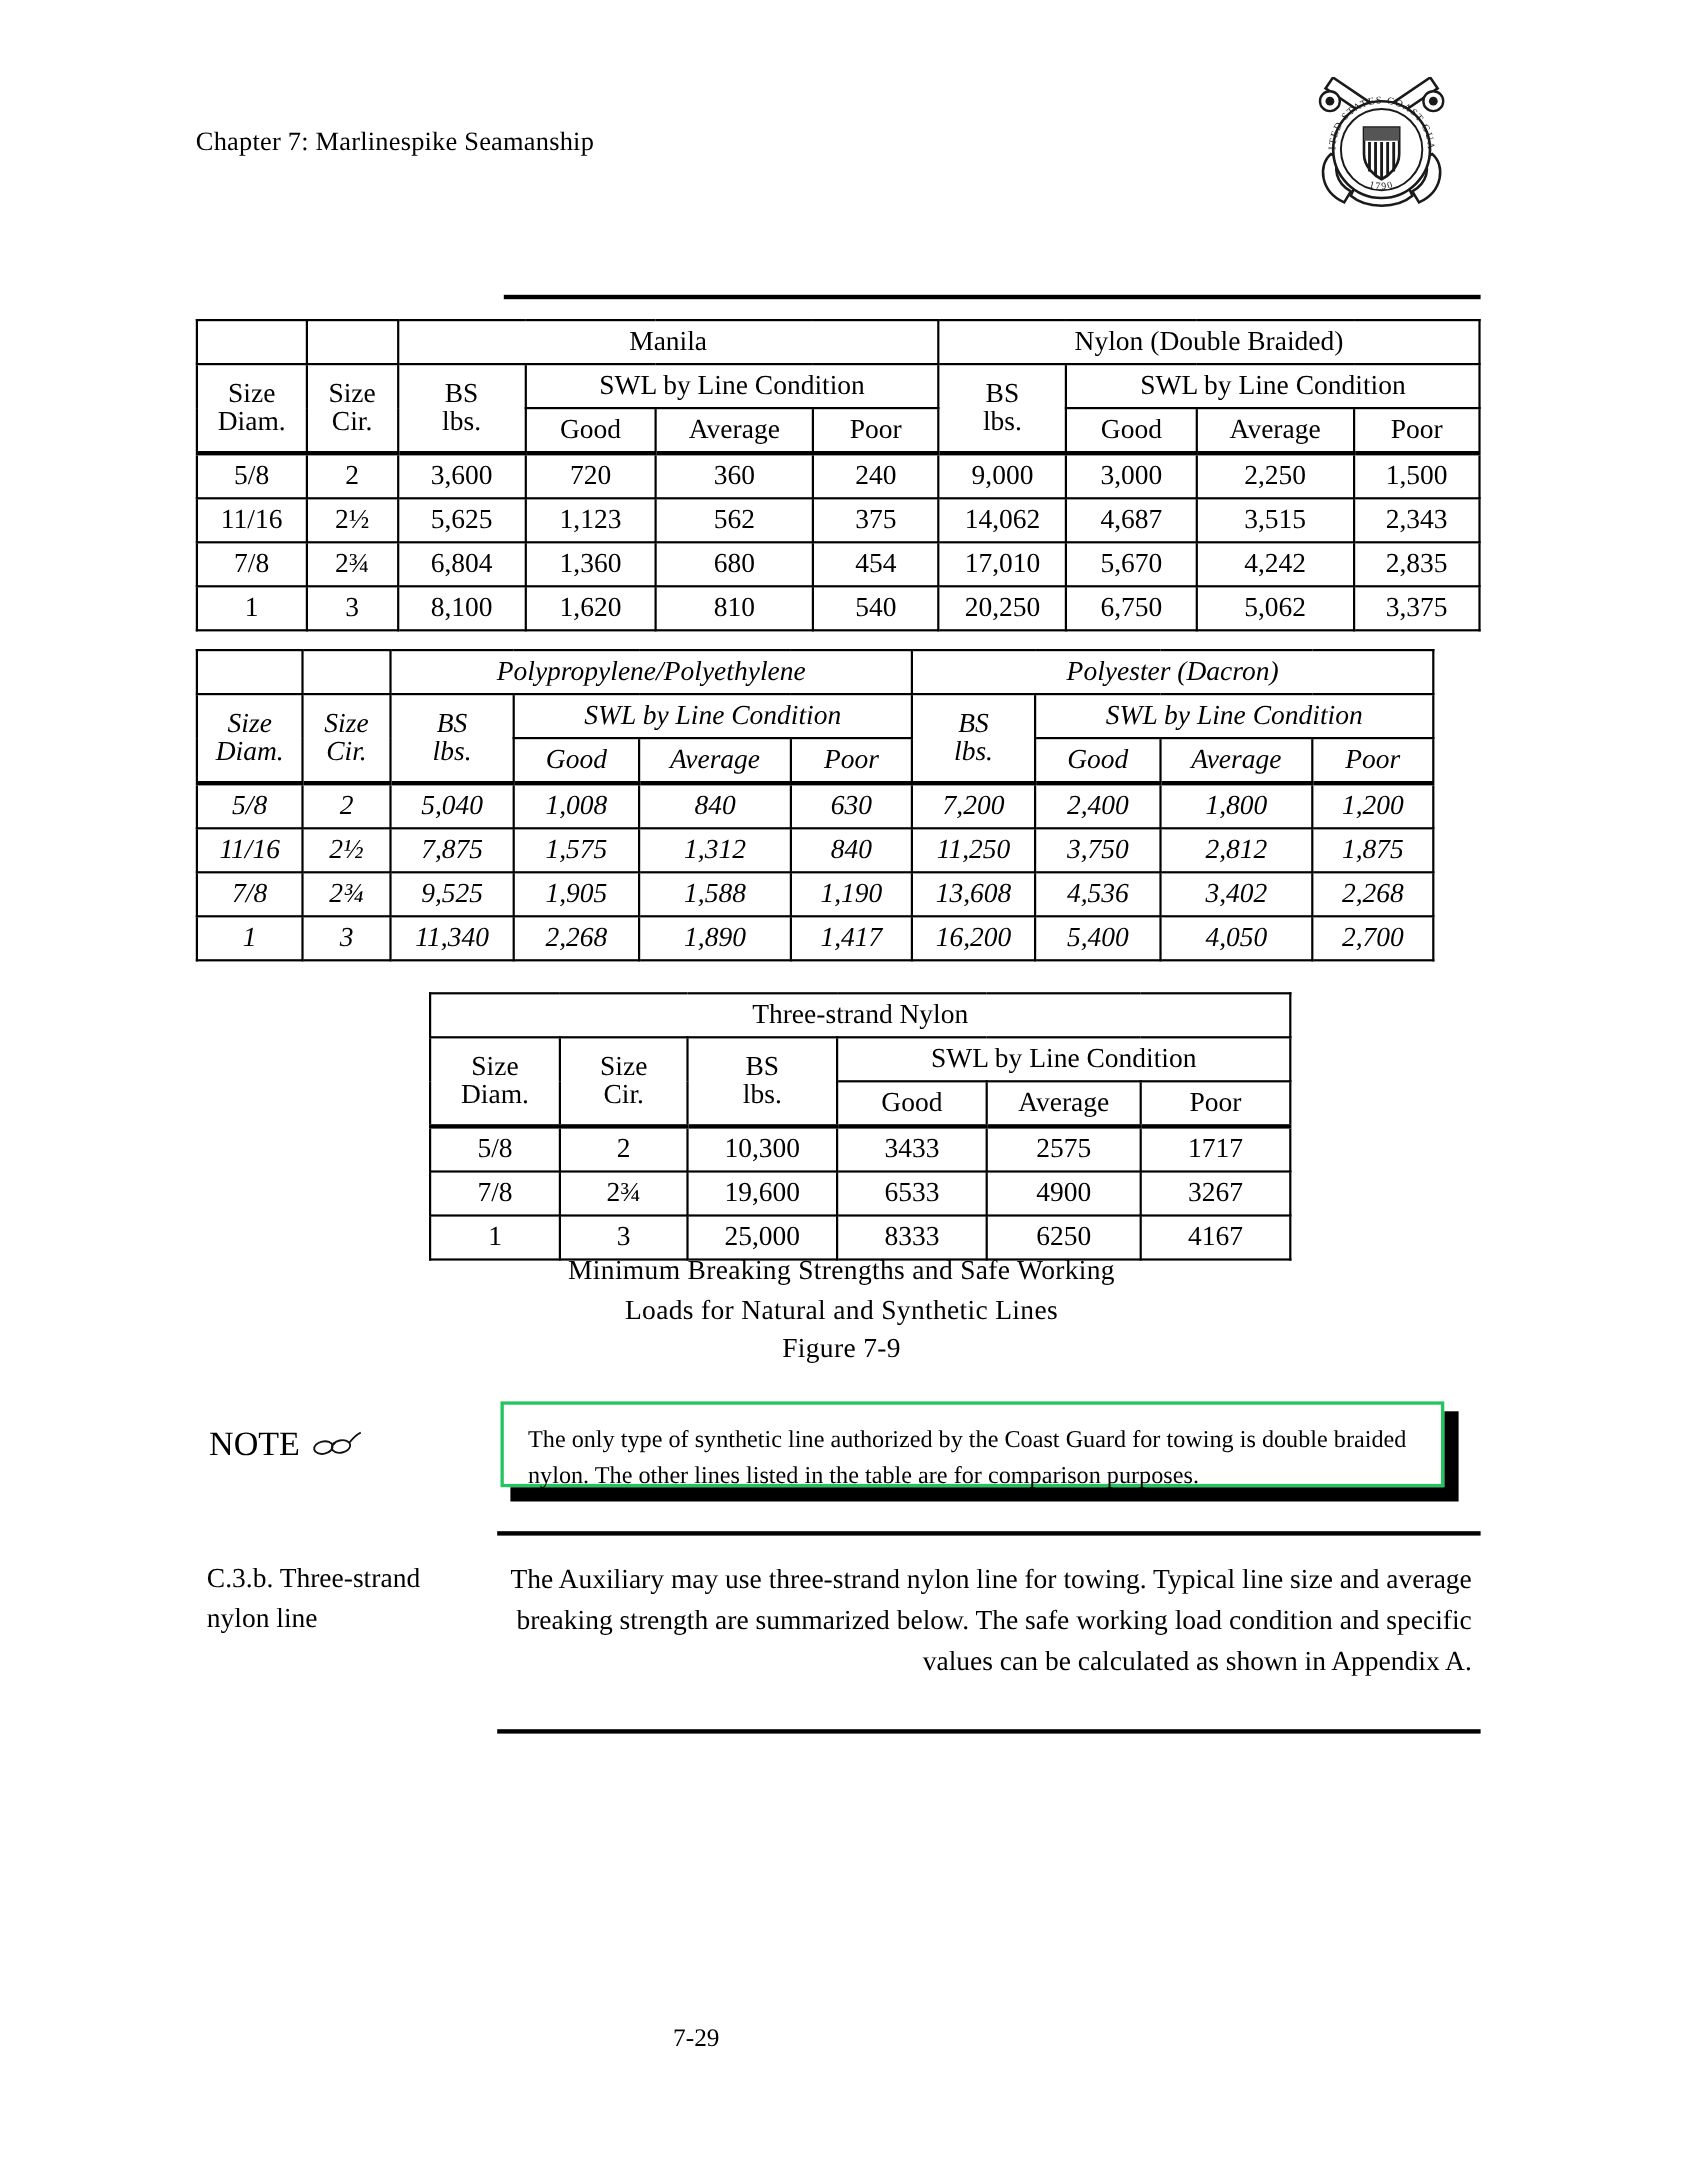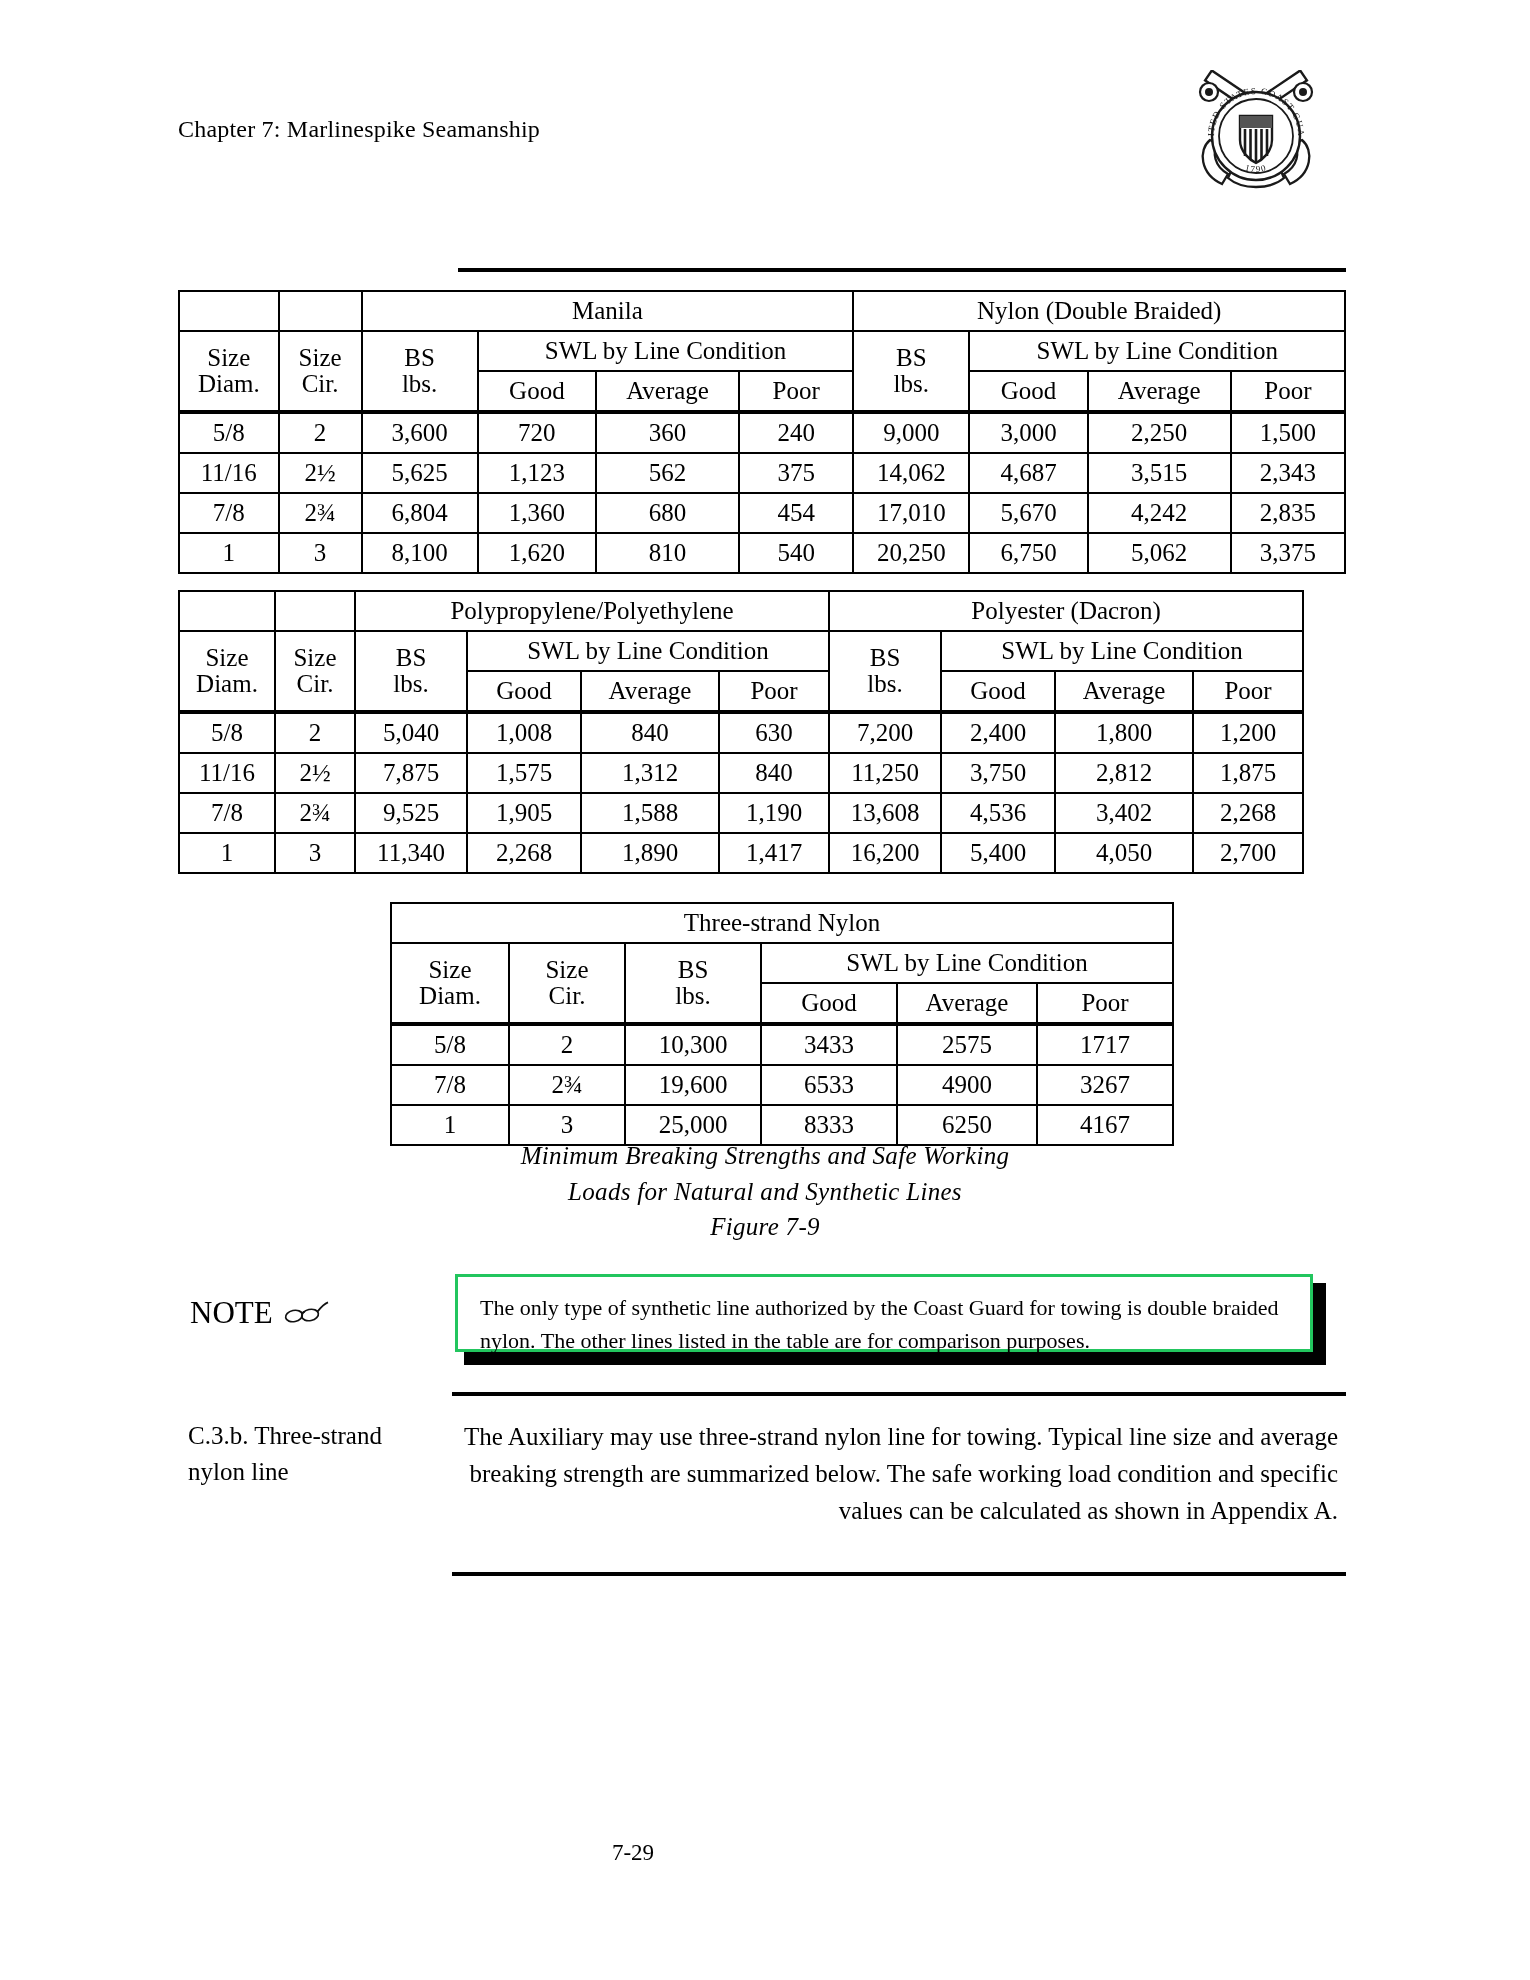--- a/index.html
+++ b/index.html
@@ -62,21 +62,21 @@
     text-align: center;
     vertical-align: middle;
     padding: 1px 4px;
     height: 36px;
     white-space: nowrap;
   }
   td.blank { border-top-color: transparent; }
   tr.first-data td { border-top-width: 4px; }
 
   #table-manila-nylon { left: 178px; top: 290px; width: 1168px; }
-  #table-poly-dacron  { left: 178px; top: 590px; width: 928px; }
+  #table-poly-dacron  { left: 178px; top: 590px; width: 928px; font-style: italic; }
   #table-three-strand { left: 390px; top: 890px; width: 782px; margin-top: 12px; }
 
   
   .c-diam { width: 96px; }
   .c-cir  { width: 80px; }
   .c-bs   { width: 112px; }
   .c-good { width: 114px; }
   .c-avg  { width: 138px; }
   .c-poor { width: 110px; }
 
@@ -91,21 +91,20 @@
   
   .caption {
     position: absolute;
     left: 0;
     top: 1138px;
     width: 1530px;
     text-align: center;
     font-size: 25px;
     line-height: 1.42;
     letter-spacing: 0.3px;
-    font-style: italic;
   }
   .caption div { white-space: nowrap; }
 
   
   .note-label {
     position: absolute;
     left: 190px;
     top: 1295px;
     font-size: 31px;
     white-space: nowrap;

